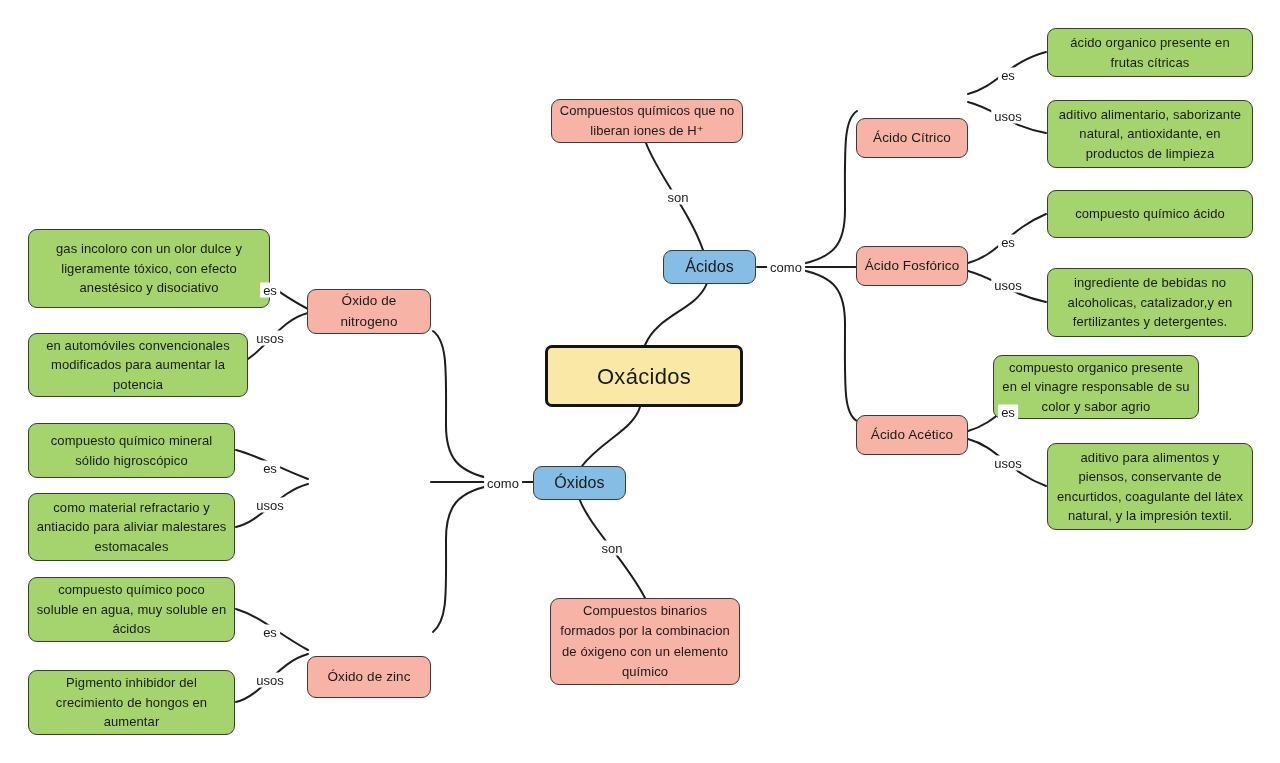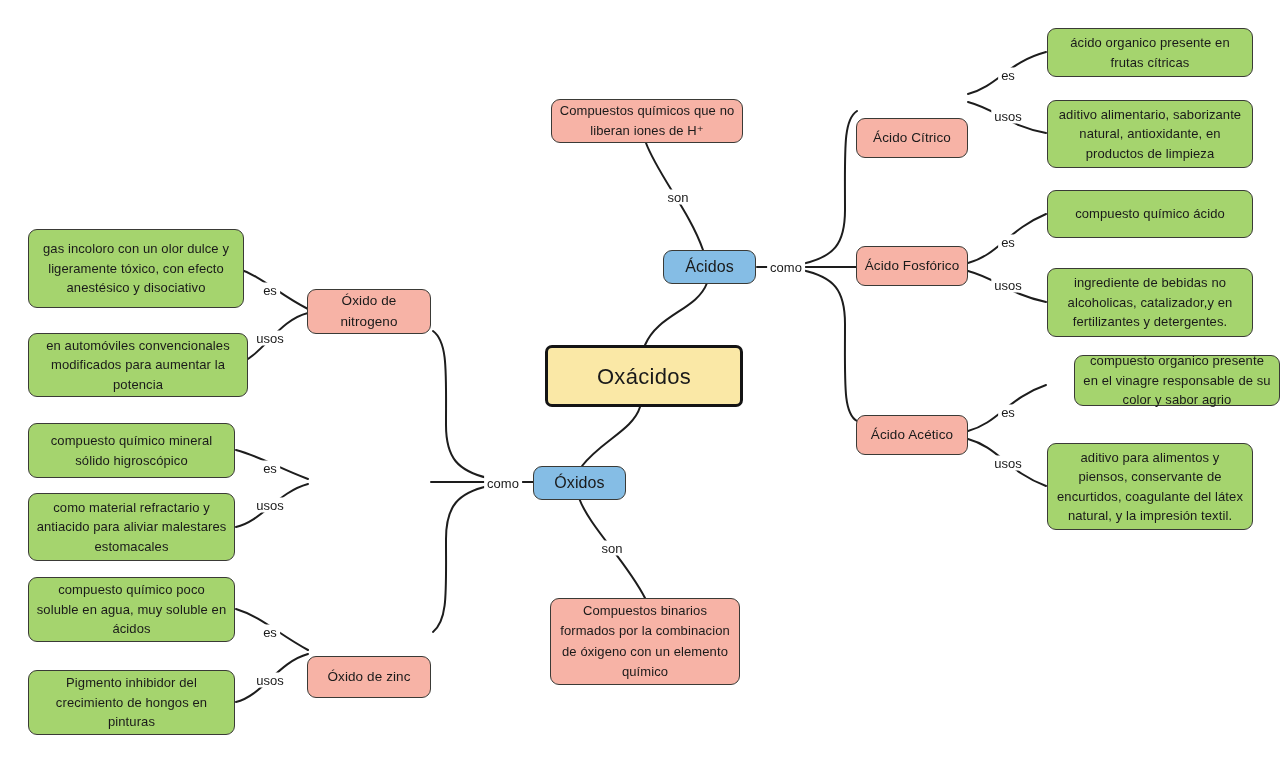--- a/index.html
+++ b/index.html
@@ -95,32 +95,32 @@
   <div class="node pink def" style="left:550px; top:598px; width:190px; height:87px;">Compuestos binarios formados por la combinacion de óxigeno con un elemento químico</div>
 
   <div class="node pink term" style="left:856px; top:78px; width:112px; height:40px;margin-top:40px;">Ácido Cítrico</div>
   <div class="node pink term" style="left:856px; top:246px; width:112px; height:40px;">Ácido Fosfórico</div>
   <div class="node pink term" style="left:856px; top:415px; width:112px; height:40px;">Ácido Acético</div>
 
   <div class="node green" style="left:1047px; top:28px; width:206px; height:49px;">ácido organico presente en frutas cítricas</div>
   <div class="node green" style="left:1047px; top:100px; width:206px; height:68px;">aditivo alimentario, saborizante natural, antioxidante, en productos de limpieza</div>
   <div class="node green" style="left:1047px; top:190px; width:206px; height:48px;">compuesto químico ácido</div>
   <div class="node green" style="left:1047px; top:268px; width:206px; height:69px;">ingrediente de bebidas no alcoholicas, catalizador,y en fertilizantes y detergentes.</div>
-  <div class="node green" style="left:1074px; top:355px; width:206px; height:51px;">compuesto organico presente en el vinagre responsable de su color y sabor agrio</div>
+  <div class="node green" style="left:993px; top:355px; width:206px; height:64px;">compuesto organico presente en el vinagre responsable de su color y sabor agrio</div>
   <div class="node green" style="left:1047px; top:443px; width:206px; height:87px;">aditivo para alimentos y piensos, conservante de encurtidos, coagulante del látex natural, y la impresión textil.</div>
 
   <div class="node pink term" style="left:307px; top:289px; width:124px; height:45px;">Óxido de nitrogeno</div>
   <div class="node pink term" style="left:307px; top:656px; width:124px; height:42px;">Óxido de zinc</div>
 
-  <div class="node green" style="left:28px; top:229px; width:216px; height:79px;">gas incoloro con un olor dulce y ligeramente tóxico, con efecto anestésico y disociativo</div>
+  <div class="node green" style="left:28px; top:229px; width:242px; height:79px;">gas incoloro con un olor dulce y ligeramente tóxico, con efecto anestésico y disociativo</div>
   <div class="node green" style="left:28px; top:333px; width:220px; height:64px;">en automóviles convencionales modificados para aumentar la potencia</div>
   <div class="node green" style="left:28px; top:423px; width:207px; height:55px;">compuesto químico mineral sólido higroscópico</div>
   <div class="node green" style="left:28px; top:493px; width:207px; height:68px;">como material refractario y antiacido para aliviar malestares estomacales</div>
   <div class="node green" style="left:28px; top:577px; width:207px; height:65px;">compuesto químico poco soluble en agua, muy soluble en ácidos</div>
-  <div class="node green" style="left:28px; top:670px; width:207px; height:65px;">Pigmento inhibidor del crecimiento de hongos en pinturas</div>
+  <div class="node green" style="left:28px; top:670px; width:207px; height:65px;">Pigmento inhibidor del crecimiento de hongos en aumentar</div>
 
   <span class="edge-label" style="left:678px; top:197px;">son</span>
   <span class="edge-label" style="left:786px; top:267px;">como</span>
   <span class="edge-label" style="left:1008px; top:75px;">es</span>
   <span class="edge-label" style="left:1008px; top:116px;">usos</span>
   <span class="edge-label" style="left:1008px; top:242px;">es</span>
   <span class="edge-label" style="left:1008px; top:285px;">usos</span>
   <span class="edge-label" style="left:1008px; top:412px;">es</span>
   <span class="edge-label" style="left:1008px; top:463px;">usos</span>
   <span class="edge-label" style="left:612px; top:548px;">son</span>

